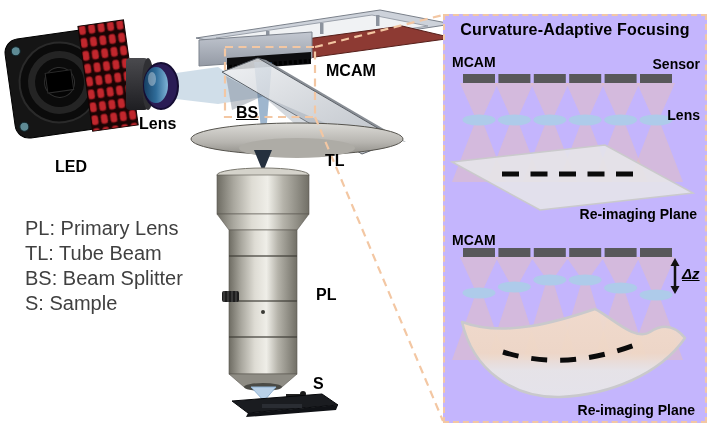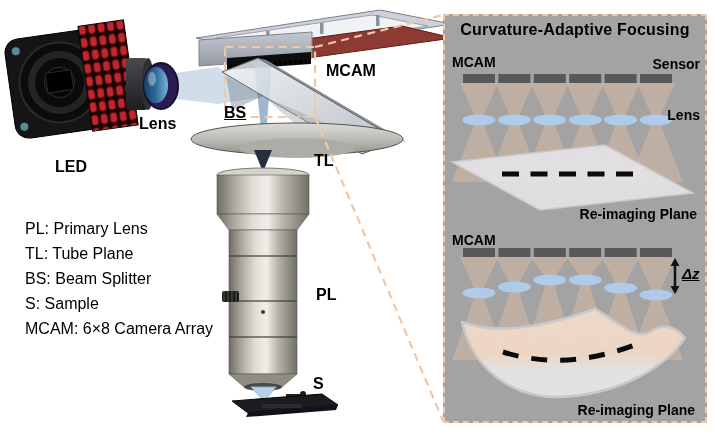--- a/index.html
+++ b/index.html
@@ -1,23 +1,23 @@
 <!DOCTYPE html>
 <html style="--dash: #F3C7A3; --cone: #F3C4A0; --lens: #AECBEA; --sensor: #58585A;"><head>
 <meta charset="utf-8">
 <style>
   html,body{margin:0;padding:0;background:#fff;}
   .stage{position:relative;width:717px;height:438px;background:#fff;overflow:hidden;
          font-family:"Liberation Sans","DejaVu Sans",sans-serif;color:#000;}
   svg{display:block;}
   .scene-svg{position:absolute;left:0;top:0;}
   .lbl{position:absolute;font-weight:bold;font-size:16px;color:#000;white-space:nowrap;}
-  .legend{position:absolute;left:25px;top:216px;font-size:16px;line-height:25px;color:#000000;}
+  .legend{position:absolute;left:25px;top:216px;font-size:20px;line-height:25px;color:#404040;}
   .panel{position:absolute;left:443px;top:14px;width:264px;height:409px;box-sizing:border-box;
-         border:2px dashed var(--dash,#F3C7A3);background:#a3a3a3;}
+         border:2px dashed var(--dash,#F3C7A3);background:#c4b5fd;}
   .panel-title{position:absolute;left:0;top:5px;width:100%;text-align:center;
                font-weight:bold;font-size:16px;letter-spacing:.2px;}
   .plbl{position:absolute;font-weight:bold;font-size:14px;white-space:nowrap;}
   .dz{text-decoration:underline;font-size:15px;font-style:italic;}
   .panel-svg{position:absolute;left:0;top:0;}
   .cone{fill:var(--cone,#F3C4A0);fill-opacity:.35;}
   .sensor{fill:var(--sensor,#58585A);}
   .lensE{fill:var(--lens,#AECBEA);}
   .calloutDash{stroke:var(--dash,#F3C7A3);stroke-width:2.2;fill:none;stroke-dasharray:8 5.5;}
 </style>
@@ -148,32 +148,31 @@
 
     <g>
       <rect class="calloutDash" x="225" y="47" width="90" height="70"></rect>
       <line class="calloutDash" x1="315" y1="47" x2="443" y2="15"></line>
       <line class="calloutDash" x1="315" y1="117" x2="443" y2="421"></line>
     </g>
   </svg>
 
   <div class="lbl" style="left:55px;top:134px;margin-top:24px;">LED</div>
   <div class="lbl" style="left:139px;top:115px;">Lens</div>
-  <div class="lbl" style="left:224px;top:104px;text-decoration:underline;">BS</div>
+  <div class="lbl" style="left:236px;top:104px;text-decoration:underline;">BS</div>
   <div class="lbl" style="left:326px;top:62px;">MCAM</div>
-  <div class="lbl" style="left:314px;top:152px;text-align:right;">TL</div>
+  <div class="lbl" style="left:325px;top:152px;text-align:right;">TL</div>
   <div class="lbl" style="left:316px;top:286px;text-align:right;">PL</div>
   <div class="lbl" style="left:313px;top:375px;">S</div>
 
   <div class="legend">
     <div>PL: Primary Lens</div>
-    <div>TL: Tube Plane</div>
+    <div>TL: Tube Beam</div>
     <div>BS: Beam Splitter</div>
     <div>S: Sample</div>
-    <div>MCAM: 6×8 Camera Array</div>
   </div>
 
   <div class="panel">
     <div class="panel-title">Curvature-Adaptive Focusing</div>
 
     <svg class="panel-svg" width="260" height="405" viewBox="0 0 260 405">
       <defs>
         <linearGradient id="bowlGrad" x1="0" y1="0" x2="0" y2="1">
           <stop offset="0" stop-color="#F2DCCB"></stop>
             <stop offset="0.5" stop-color="#EFD8C6"></stop>

